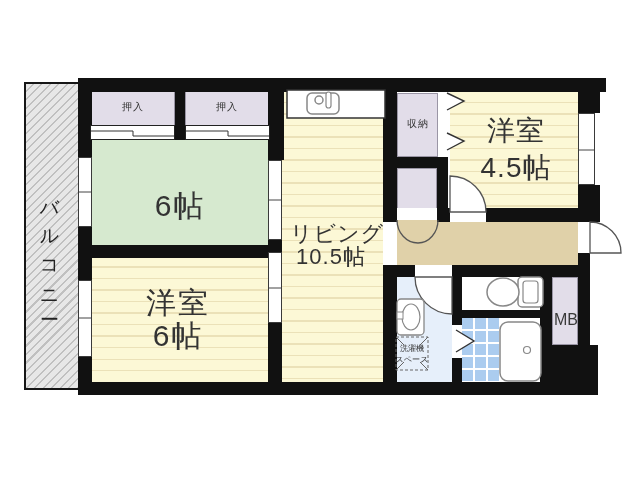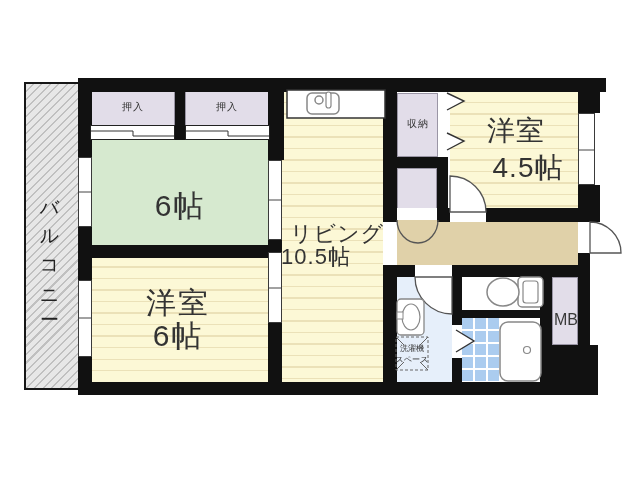--- a/index.html
+++ b/index.html
@@ -140,21 +140,21 @@
     </g>
   </svg>
 
   <div class="label t-balcony" style="left:50px;top:252px;transform:translate(-50%,-50%);">バルコニー</div>
   <div class="label t-small" style="left:133px;top:107px;">押入</div>
   <div class="label t-small" style="left:227px;top:107px;">押入</div>
   <div class="label t-room" style="left:180px;top:206px;">6帖</div>
   <div class="label t-room" style="left:178px;top:303px;">洋室</div>
   <div class="label t-room" style="left:178px;top:336px;">6帖</div>
   <div class="label t-living" style="left:337px;top:234px;">リビング</div>
-  <div class="label t-living" style="left:316px;top:257px;">10.5帖</div>
+  <div class="label t-living" style="left:331px;top:257px;">10.5帖</div>
   <div class="label t-small" style="left:418px;top:124px;">収納</div>
   <div class="label t-room45" style="left:516px;top:131px;">洋室</div>
-  <div class="label t-room45" style="left:528px;top:168px;text-align:right;">4.5帖</div>
+  <div class="label t-room45" style="left:516px;top:168px;text-align:right;">4.5帖</div>
   <div class="label t-mb" style="left:566px;top:320px;">MB</div>
   <div class="label t-tiny" style="left:412px;top:348px;">洗濯機</div>
   <div class="label t-tiny" style="left:412px;top:359px;">スペース</div>
 
 </div>
 
 </body></html>

